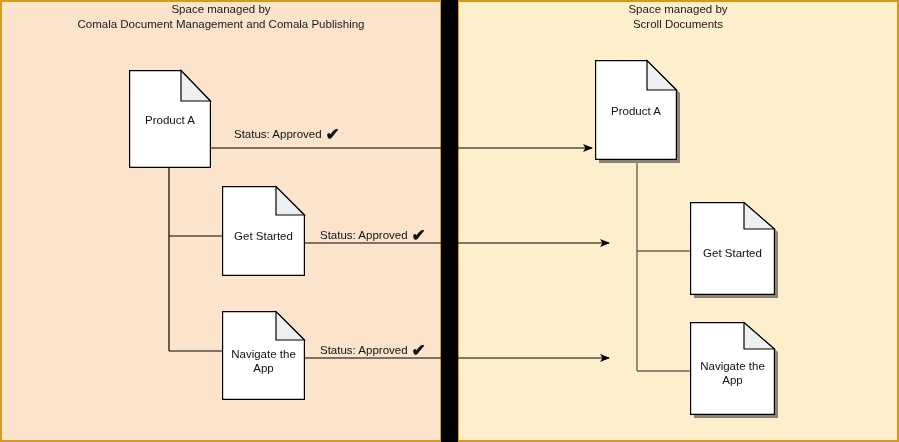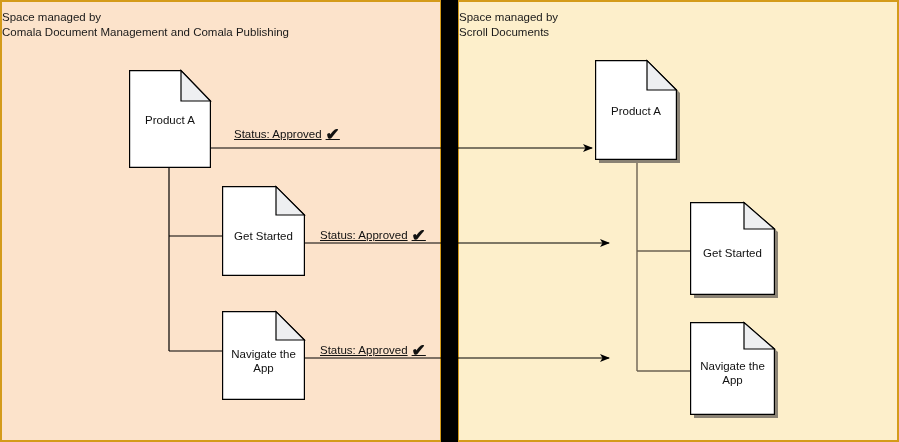--- a/index.html
+++ b/index.html
@@ -35,23 +35,23 @@
   #divider {
     position: absolute;
     left: 441px;
     top: 0;
     width: 17px;
     height: 442px;
     background: #000000;
   }
   .panel-title {
     position: absolute;
-    top: 8px;
+    top: 0;
     width: 100%;
-    text-align: left;
+    text-align: center;
     font-size: 11.5px;
     color: #1a1a1a;
     line-height: 15px;
     white-space: pre-line;
   }
   .doc {
     position: absolute;
     box-sizing: border-box;
   }
   .doc svg { display: block; overflow: visible; }
@@ -64,21 +64,20 @@
     color: #111111;
     line-height: 14px;
     white-space: pre-line;
     pointer-events: none;
   }
   .status-label {
     position: absolute;
     font-size: 11.5px;
     color: #111111;
     white-space: nowrap;
-    text-decoration: underline;
   }
   .status-check {
     font-size: 17px;
     font-weight: bold;
     line-height: 11px;
     vertical-align: -2px;
     margin-left: 4px;
   }
   .lines { position: absolute; left: 0; top: 0; }
 </style>

